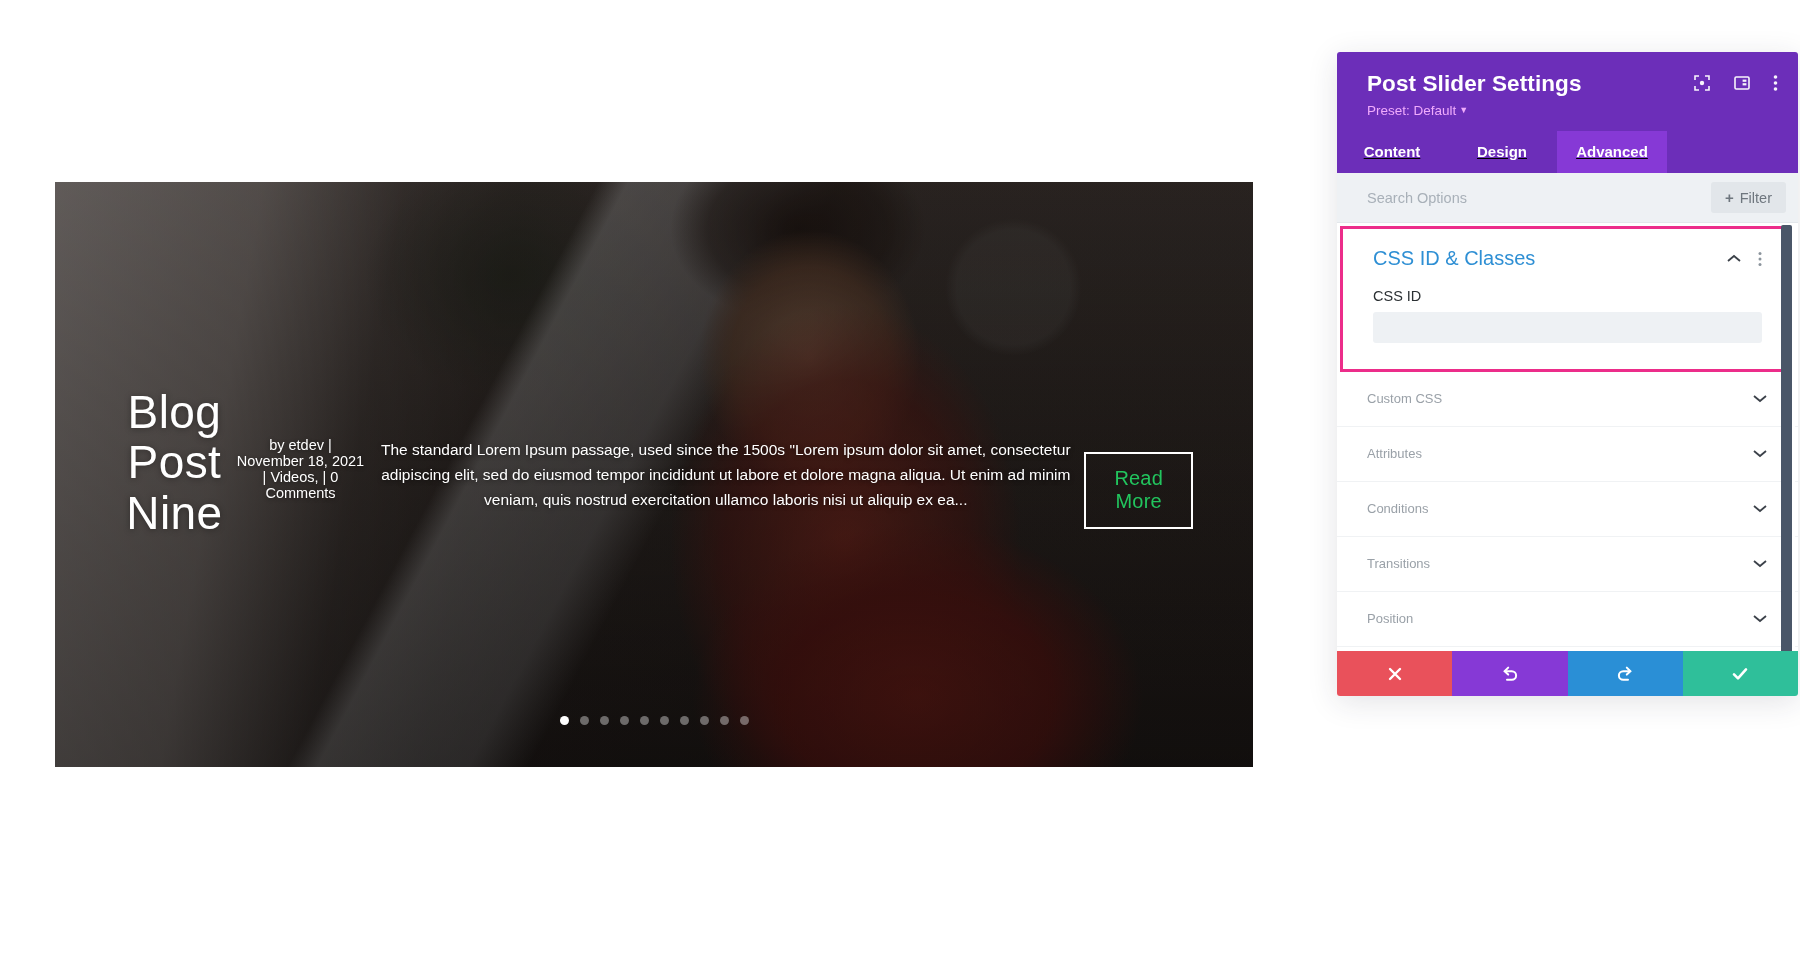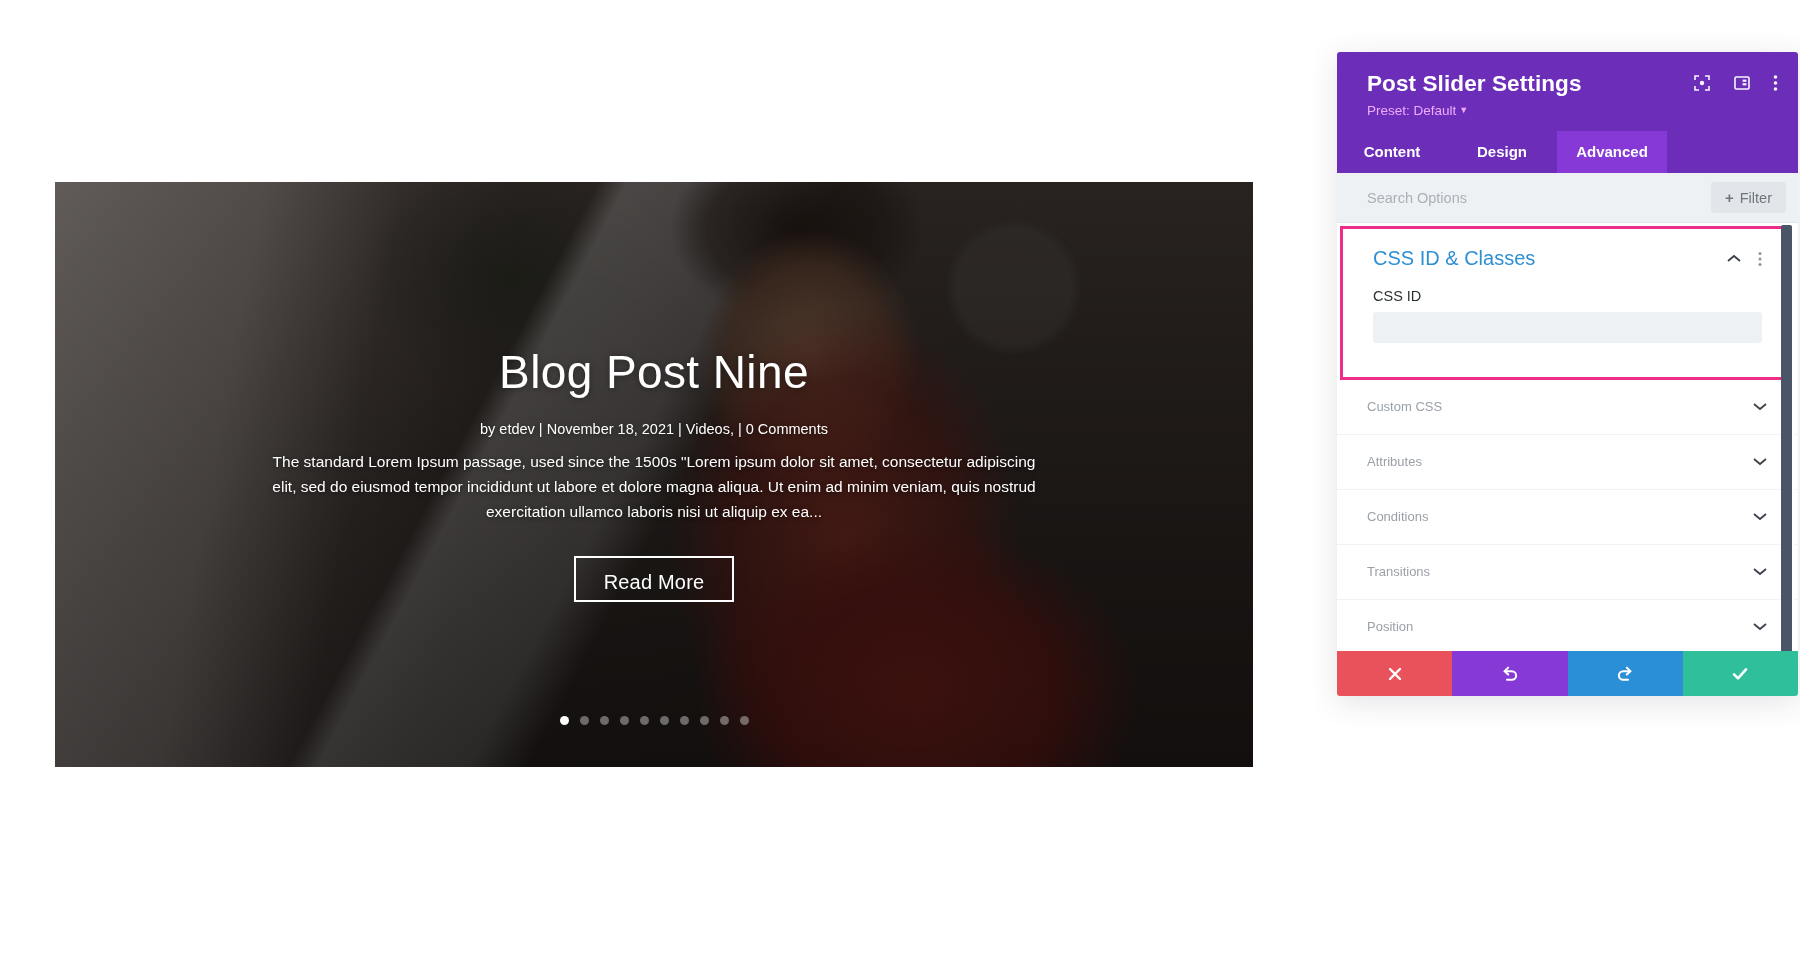--- a/index.html
+++ b/index.html
@@ -41,43 +41,43 @@
       linear-gradient(100deg, rgba(196,189,186,0.92) 0%, rgba(176,168,164,0.8) 16%, rgba(120,112,108,0.35) 27%, rgba(60,54,50,0.15) 36%, rgba(40,34,30,0.1) 60%),
       linear-gradient(180deg, #4a423e 0%, #3a332f 45%, #241f1d 100%);
   }
   .slider-photo:after{
     content:""; position:absolute; inset:0;
     background:
       linear-gradient(180deg, rgba(0,0,0,0.22) 0%, rgba(0,0,0,0.30) 40%, rgba(0,0,0,0.42) 100%);
   }
   .slider-inner {
     position: absolute; inset: 0;
-    display: flex; flex-direction: column;
+    display: flex; flex-direction: row;
     align-items: center; justify-content: center;
     color: #ffffff; text-align: center;
     padding: 0 60px;
   }
   .slide-title {
     font-size: 46px; font-weight: 400; letter-spacing: 0.4px;
     line-height: 1.1; margin-bottom: 24px;
     text-shadow: 0 1px 6px rgba(0,0,0,0.35);
   }
   .slide-meta {
     font-size: 14.5px; font-weight: 400; margin-bottom: 12px;
     text-shadow: 0 1px 4px rgba(0,0,0,0.45);
   }
   .slide-body {
     font-size: 15.5px; line-height: 1.62; max-width: 790px;
     text-shadow: 0 1px 4px rgba(0,0,0,0.5);
   }
   .read-more {
     margin-top: 32px;
-    border: 2px solid #ffffff; background: transparent; color: #ffffff;
+    border: 2px solid #ffffff; background: transparent; color: #22c55e;
     font-family: "Liberation Sans", sans-serif;
-    font-size: 20px; padding: 13px 28px 6px; cursor: pointer;
+    font-size: 20px; padding: 13px 28px 14px; cursor: pointer;
     letter-spacing: 0.2px;
   }
   .dots {
     position: absolute; left: 0; right: 0; bottom: 42px;
     display: flex; justify-content: center; gap: 11px;
   }
   .dot { width: 9px; height: 9px; border-radius: 50%; background: rgba(255,255,255,0.38); cursor: pointer; }
   .dot.active { background: #ffffff; }
 
   
@@ -89,21 +89,21 @@
     display: flex; flex-direction: column;
     border-radius: 3px; overflow: hidden;
   }
   .panel-head { background: #6c2eb9; padding: 19px 22px 13px 30px; position: relative; }
   .panel-title { color: #fff; font-size: 22.5px; font-weight: 700; letter-spacing: 0.1px; }
   .panel-preset { color: #f0abfc; font-size: 13.5px; margin-top: 6px; cursor: pointer; }
   .caret-down { display:inline-block; margin-left:3px; font-size:9px; vertical-align:2px;}
   .head-icons { position: absolute; right: 20px; top: 22px; display: flex; align-items: center; gap: 22px; }
   .hicon { color: #ffffff; opacity: .95; cursor: pointer; line-height: 0; }
 
-  .tabs { display: flex; background: #6c2eb9; }
+  .tabs { display: flex; background: #6c2eb9; text-decoration: underline; }
   .tab {
     padding: 12px 0 13px; color: #ffffff; font-size: 15px; font-weight: 700;
     cursor: pointer; text-align: center; flex: 0 0 auto; min-width: 110px;
   }
   .tab.active { background: #8639d6; }
 
   .searchbar {
     display: flex; align-items: center; justify-content: space-between;
     background: #eef1f4; padding: 9px 12px 9px 30px; border-bottom: 1px solid #e3e7eb;
   }
@@ -121,21 +121,21 @@
   }
   .filter-plus { font-size: 15px; font-weight: 700; }
 
   .panel-body { position: relative; flex: 1; overflow: hidden; background: #ffffff; }
   .scroll-area { position: absolute; inset: 0; overflow: hidden; }
 
   .group-open {
     margin: 3px 3px 0;
     border: 3px solid #ec2d8a;
     background: #ffffff;
-    padding: 18px 30px 34px;
+    padding: 18px 30px 26px;
   }
   .group-open-head {
     display: flex; align-items: center; justify-content: space-between;
     margin-bottom: 18px;
   }
   .group-open-title { color: #2e8fd4; font-size: 20px; font-weight: 400; }
   .goh-icons { display: flex; align-items: center; gap: 16px; color: #8b949c; }
   .field-label { font-size: 14.5px; color: #2b3033; margin: 12px 0 8px; font-weight: 400; }
   .field-input {
     width: 100%; height: 31px; background: #eef1f4; border: none; outline: none;

